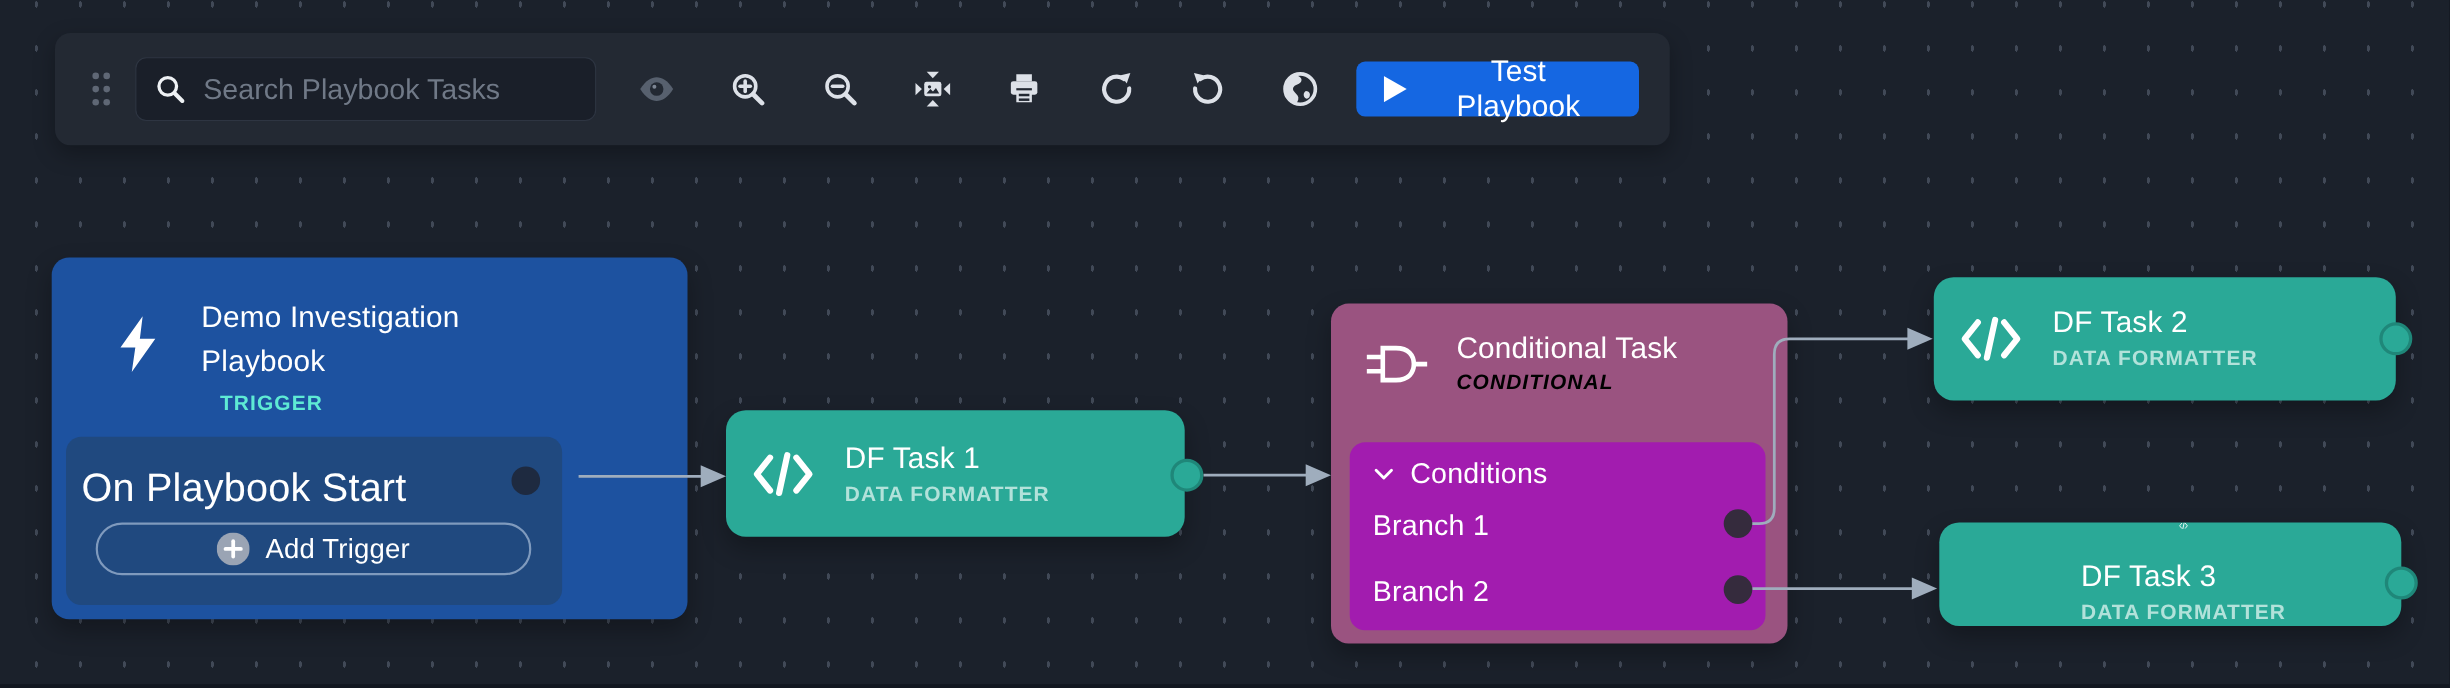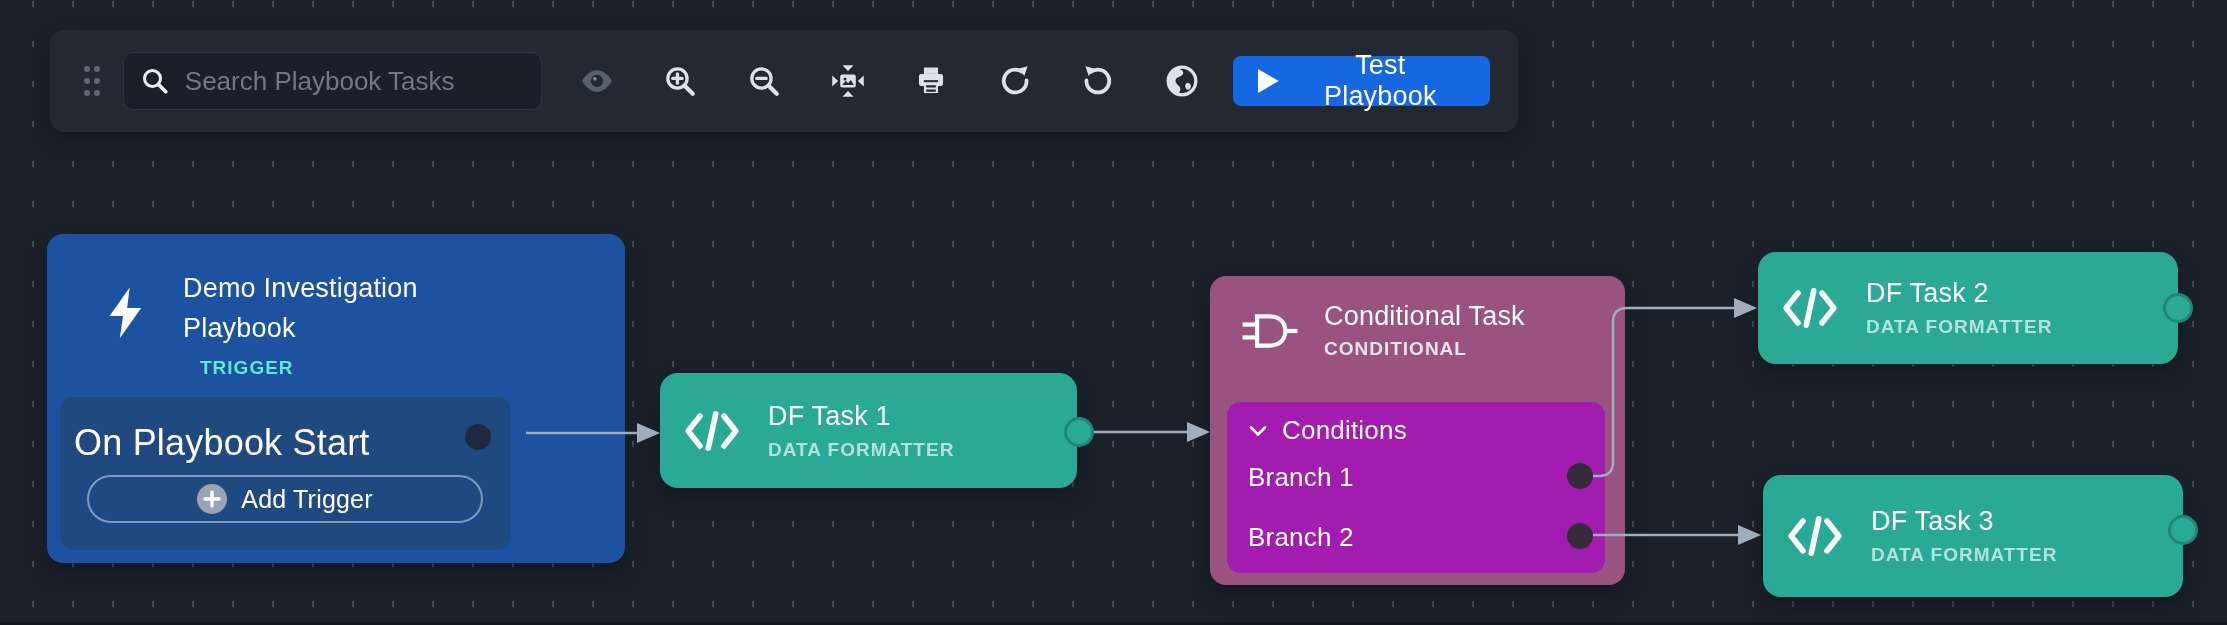--- a/index.html
+++ b/index.html
@@ -60,31 +60,31 @@
     display:flex;align-items:center;justify-content:center;gap:14px;cursor:pointer;letter-spacing:.2px;
   }
 
   
   .df{background:#2aa997;border-radius:18px;display:flex;align-items:center;padding-left:24px;gap:28px;}
   .df-title{font-size:27px;font-weight:500;letter-spacing:.2px;}
   .df-type{color:#b2e2da;margin-top:7px;}
   .df-port{width:30px;height:30px;background:#2aa997;border:3px solid #1f8779;box-sizing:border-box;}
   .df1{left:660px;top:373px;width:417px;height:115px;}
   .df2{left:1758px;top:252px;width:420px;height:112px;}
-  .df3{left:1763px;top:475px;width:420px;height:122px;}
+  .df3{left:1763px;top:475px;width:420px;height:94px;flex-direction:column;}
   .df1 .df-port{left:404px;top:44px;}
   .df2 .df-port{left:405px;top:41px;}
   .df3 .df-port{left:405px;top:40px;}
 
   
   .conditional{left:1210px;top:276px;width:415px;height:309px;background:#9a5380;border-radius:16px;}
   .cond-header{display:flex;padding:20px 0 0 32px;gap:26px;}
   .cond-header .gate{margin-top:14px;flex:none;}
   .cond-title{font-size:27px;line-height:40px;font-weight:500;letter-spacing:.2px;}
-  .cond-type{color:#e5e5e5;margin-top:2px;}
+  .cond-type{color:#000000;margin-top:2px;font-style:italic;}
   .cond-inner{position:absolute;left:17px;top:126px;width:378px;height:171px;background:#a21caf;border-radius:14px;}
   .cond-row{position:absolute;left:20px;display:flex;align-items:center;gap:13px;font-size:26px;letter-spacing:.2px;}
   .row-conditions{top:13px;cursor:pointer;}
   .row-branch1{top:60px;left:21px;}
   .row-branch2{top:120px;left:21px;}
   .branch-port{width:26px;height:26px;background:#352b3d;}
   .bp1{left:340px;top:61px;}
   .bp2{left:340px;top:121px;}
 
   

